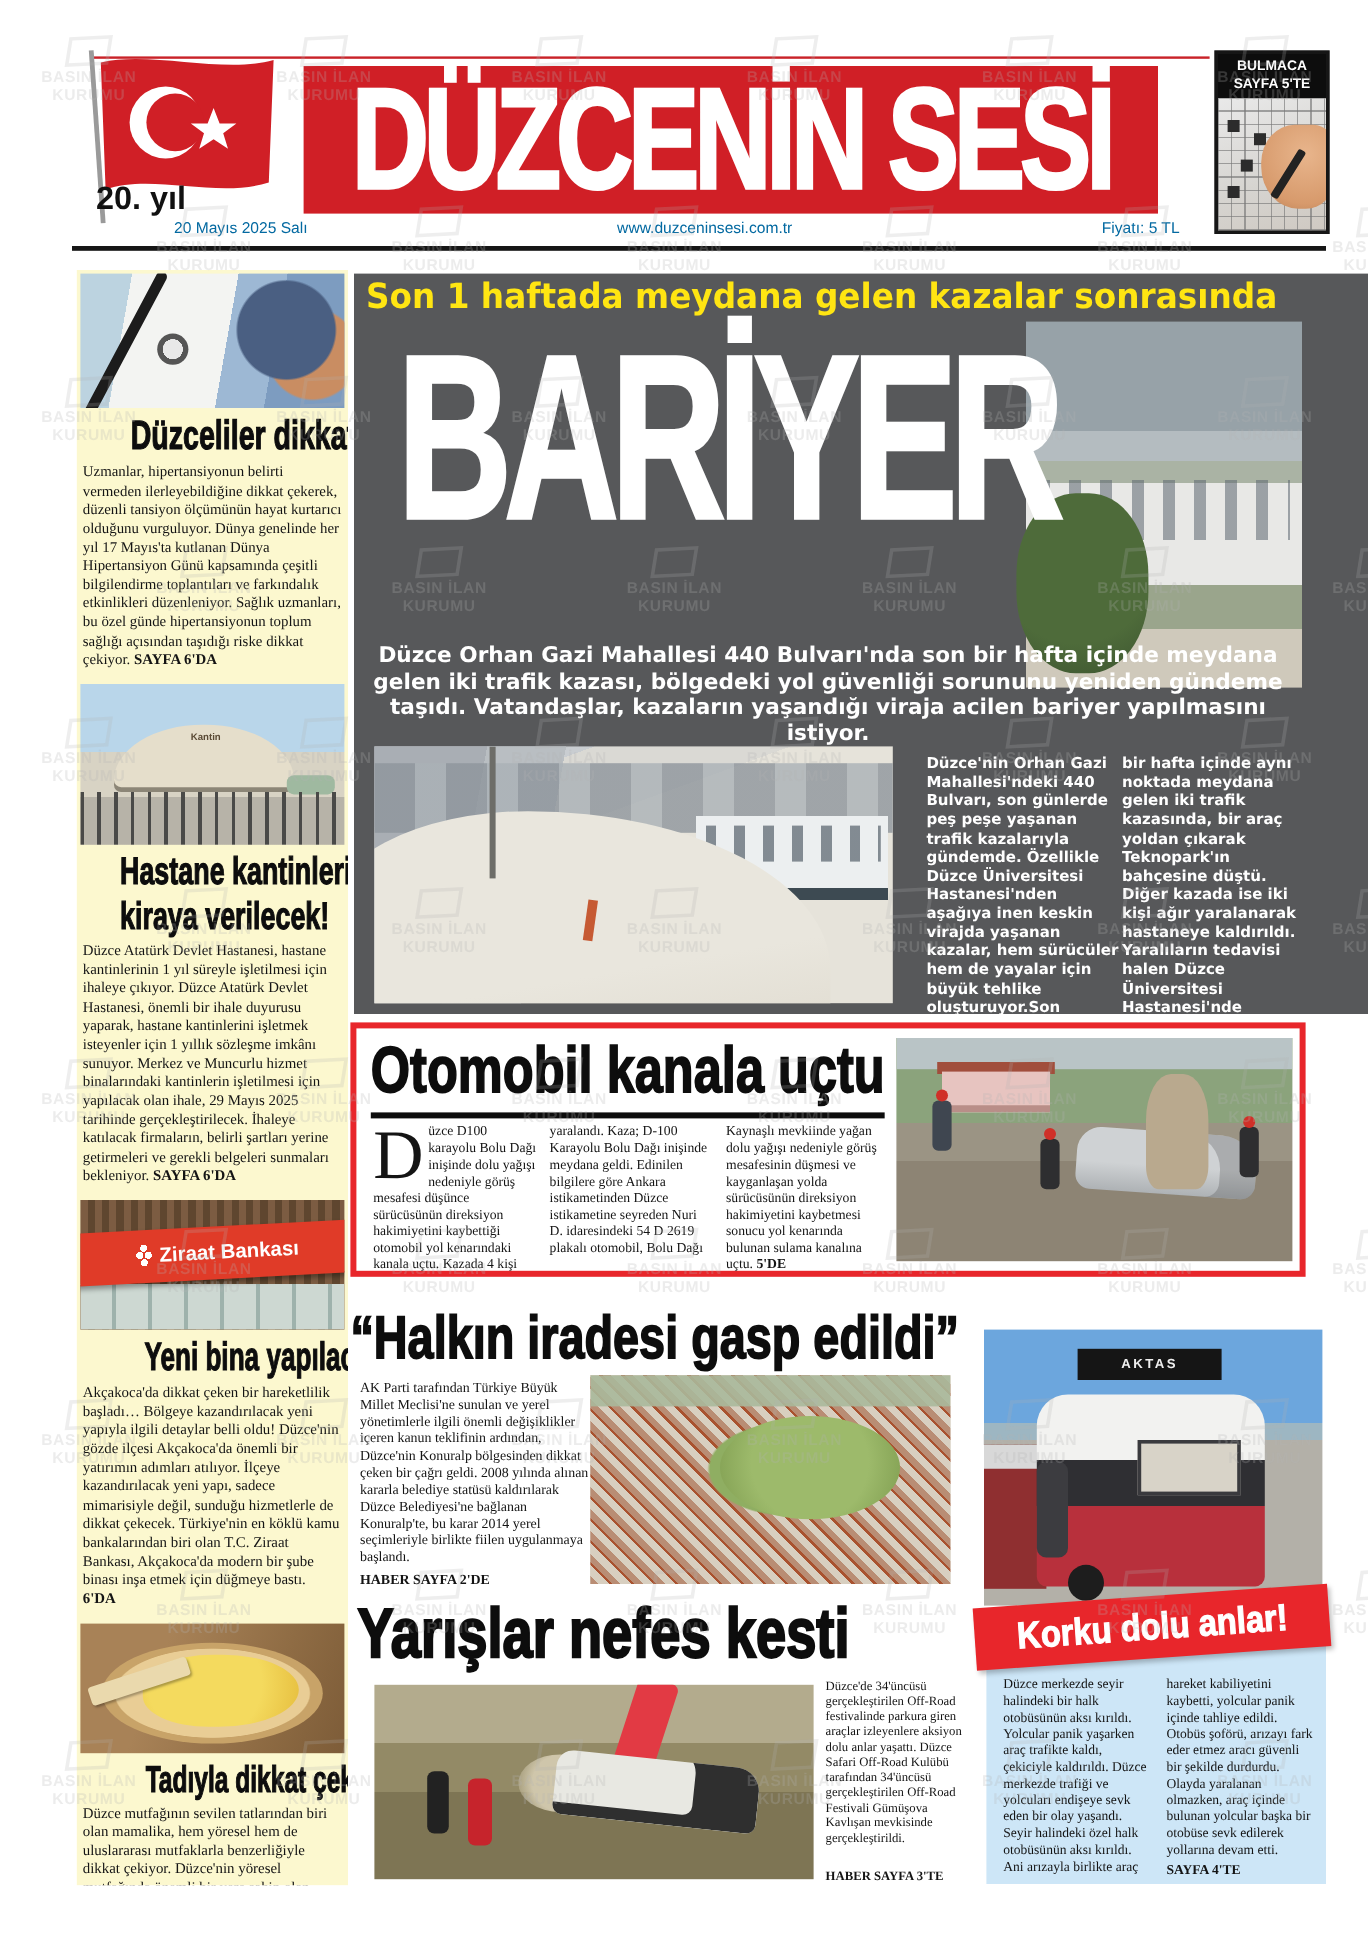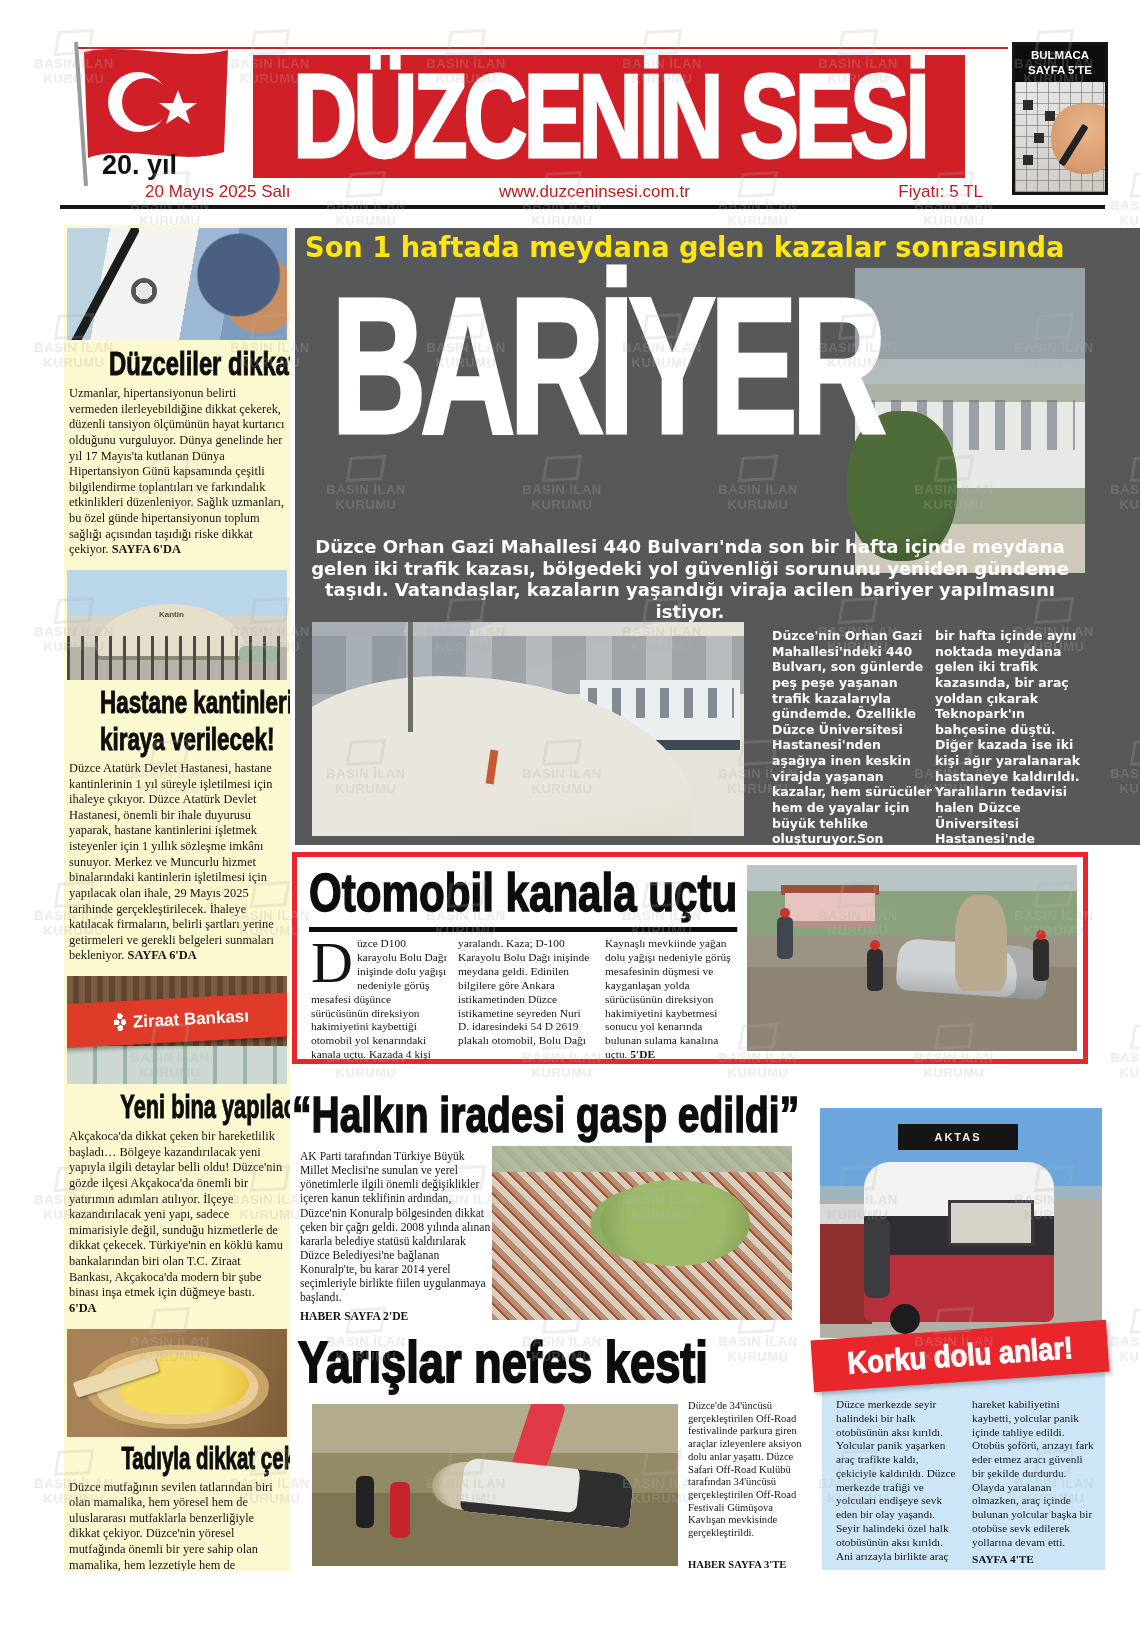--- a/index.html
+++ b/index.html
@@ -29,23 +29,23 @@
       background:
         repeating-linear-gradient(90deg,rgba(120,120,120,.65) 0 1px,transparent 1px 11px),
         repeating-linear-gradient(0deg,rgba(120,120,120,.65) 0 1px,transparent 1px 11px),
         linear-gradient(160deg,#e9e9e9 0%,#d6d4d0 60%,#cfc9c2 100%);}
   .cw-black{position:absolute;left:8px;top:18px;width:10px;height:10px;background:#2c2c2c;
       box-shadow:22px 11px #2c2c2c,11px 33px #2c2c2c,33px 44px #2c2c2c,0px 55px #2c2c2c,44px 22px #2c2c2c;}
   .cw-hand{position:absolute;right:-8px;top:22px;width:62px;height:70px;border-radius:45% 30% 40% 50%;
       background:radial-gradient(circle at 60% 35%,#e8b58c 0%,#d79a6c 70%,#b97f54 100%);}
   .cw-pen{position:absolute;right:28px;top:40px;width:7px;height:46px;background:#222;
       transform:rotate(32deg);border-radius:2px;}
-  .year{position:absolute;left:80px;top:150px;font-size:27px;font-weight:700;color:#111;margin-left:22px;}
+  .year{position:absolute;left:80px;top:150px;font-size:27px;font-weight:700;color:#111;}
   .dateline{position:absolute;left:145px;top:182px;width:838px;display:flex;
-      justify-content:space-between;align-items:center;font-size:17px;color:#b91c1c;}
+      justify-content:space-between;align-items:center;font-size:13px;color:#0369a1;}
   .black-rule{position:absolute;left:60px;top:205px;width:1045px;height:4px;background:#161616;}
 
   
   .left-col{position:absolute;left:64px;top:225px;width:226px;height:1346px;background:#fcf8cf;
       padding:3px;overflow:hidden;}
   .lphoto{width:220px;margin-bottom:4px;position:relative;overflow:hidden;}
   .lhead{text-align:center;margin:2px 0 3px 0;color:#0d0d0d;white-space:nowrap;}
   .lhead span{display:inline-block;font-weight:700;-webkit-text-stroke:1px #0d0d0d;transform:scaleX(.7);}
   .lbody{font-family:"Liberation Serif",serif;font-size:12.4px;line-height:1.26;color:#141414;
       margin:0 2px 12px 2px;text-align:left;}
@@ -53,21 +53,21 @@
 
   
   .ph-bp{height:112px;background:
       radial-gradient(circle at 78% 42%,#4a5f82 0 22%,transparent 23%),
       radial-gradient(circle at 88% 60%,#c98d62 0 18%,transparent 19%),
       linear-gradient(100deg,#bcd3e0 0 18%,#f3f4f2 18% 55%,#9db8d4 55% 72%,#7d9cc0 72% 100%);}
   .ph-bp .tube{position:absolute;left:30px;top:-10px;width:9px;height:150px;background:#1c1c1c;
       transform:rotate(28deg);border-radius:5px;}
   .ph-bp .gauge{position:absolute;left:64px;top:50px;width:26px;height:26px;border-radius:50%;
       background:radial-gradient(circle,#e8e8e8 0 45%,#555 46% 100%);}
-  .ph-kantin{height:110px;background:linear-gradient(#b9d6ea 0 42%,#d8d3c4 42% 70%,#b7b3a8 70% 100%);}
+  .ph-kantin{height:134px;background:linear-gradient(#b9d6ea 0 42%,#d8d3c4 42% 70%,#b7b3a8 70% 100%);}
   .ph-kantin .canopy{position:absolute;left:28px;top:34px;width:150px;height:52px;background:#e5decb;
       border-radius:50% 50% 6px 6px/90% 90% 6px 6px;box-shadow:0 4px 0 #8c8677;}
   .ph-kantin .sign{position:absolute;left:92px;top:40px;font-size:8px;font-weight:700;color:#5a4a35;}
   .ph-kantin .fence{position:absolute;left:0;bottom:0;width:100%;height:44px;
       background:repeating-linear-gradient(90deg,#4a4a48 0 3px,transparent 3px 14px);}
   .ph-kantin .car{position:absolute;right:8px;top:76px;width:40px;height:16px;background:#9fb9a0;border-radius:6px;}
   .ph-ziraat{height:108px;background:
       repeating-linear-gradient(90deg,#7c5c42 0 6px,#5f462f 6px 12px);}
   .ph-ziraat .glass{position:absolute;left:0;bottom:0;width:100%;height:38px;
       background:repeating-linear-gradient(90deg,#cdd8d2 0 26px,#9eb2ac 26px 30px);}

